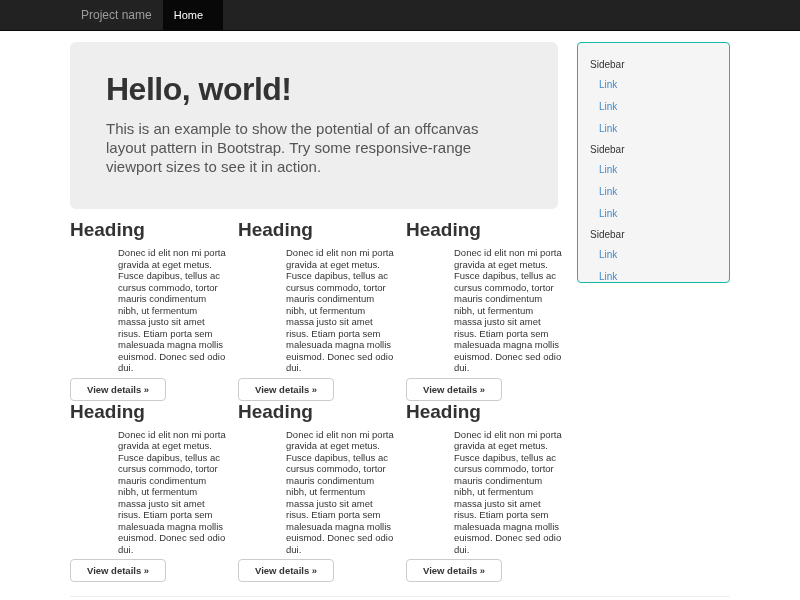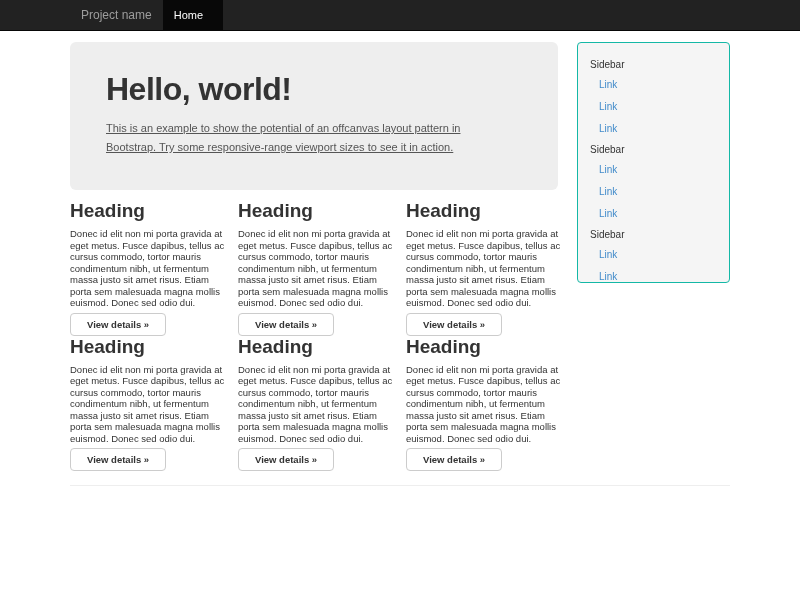--- a/index.html
+++ b/index.html
@@ -32,33 +32,33 @@
   
   .jumbotron {
     background: #eeeeee; border-radius: 6px;
     padding: 30px 48px 33px 36px; margin-right: 16px;
   }
   .jumbotron h1 {
     font-size: 32px; line-height: 35px; font-weight: bold;
     color: #333333; margin-bottom: 12px; letter-spacing: -0.5px;
   }
   .jumbotron p {
-    font-size: 11px; line-height: 19px; color: #555555; max-width: 420px; text-decoration: underline;
+    font-size: 15px; line-height: 19px; color: #555555; max-width: 420px;
   }
 
   
   .cards-row { display: flex; }
   .cards-row.first { margin-top: 10px; }
   .card { width: 168px; padding-right: 12px; }
   .card h2 {
     font-size: 19px; line-height: 21px; font-weight: bold;
     color: #333333; margin-bottom: 7px;
   }
   .card p {
-    font-size: 9.5px; line-height: 11.5px; color: #333333; margin-bottom: 4px;
+    font-size: 9.5px; line-height: 11.5px; color: #333333; margin-bottom: 4px; margin-left: 48px;
   }
   .btn-default {
     display: inline-block; background: #ffffff; border: 1px solid #cccccc;
     border-radius: 4px; padding: 5px 16px; font-size: 9.5px; font-weight: bold;
     color: #333333; cursor: pointer;
     font-family: "Liberation Sans", "DejaVu Sans", sans-serif;
   }
 
   
   .sidebar {

